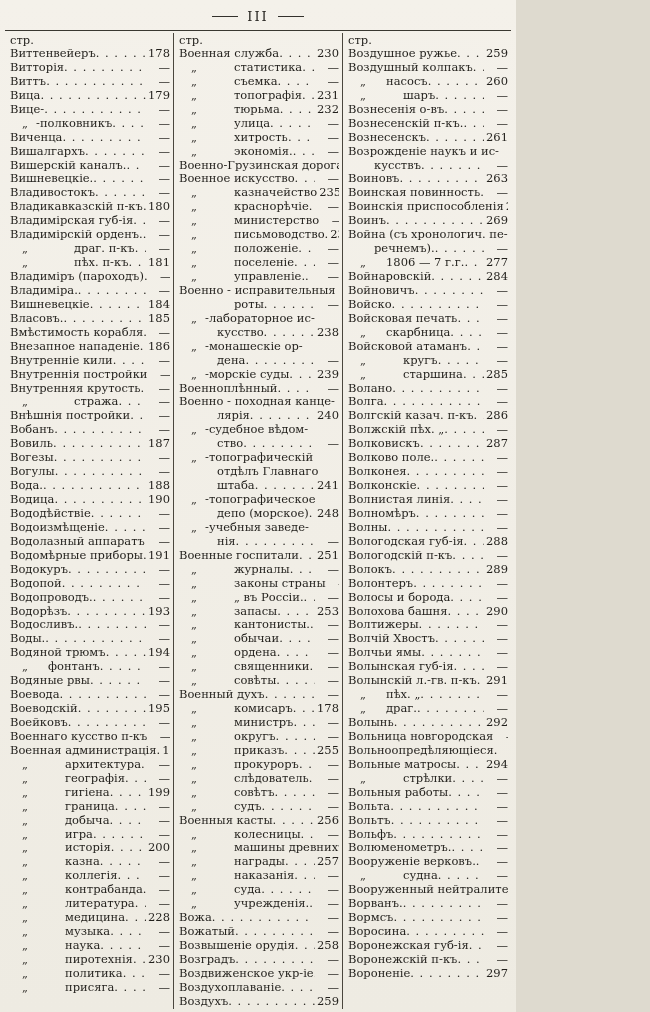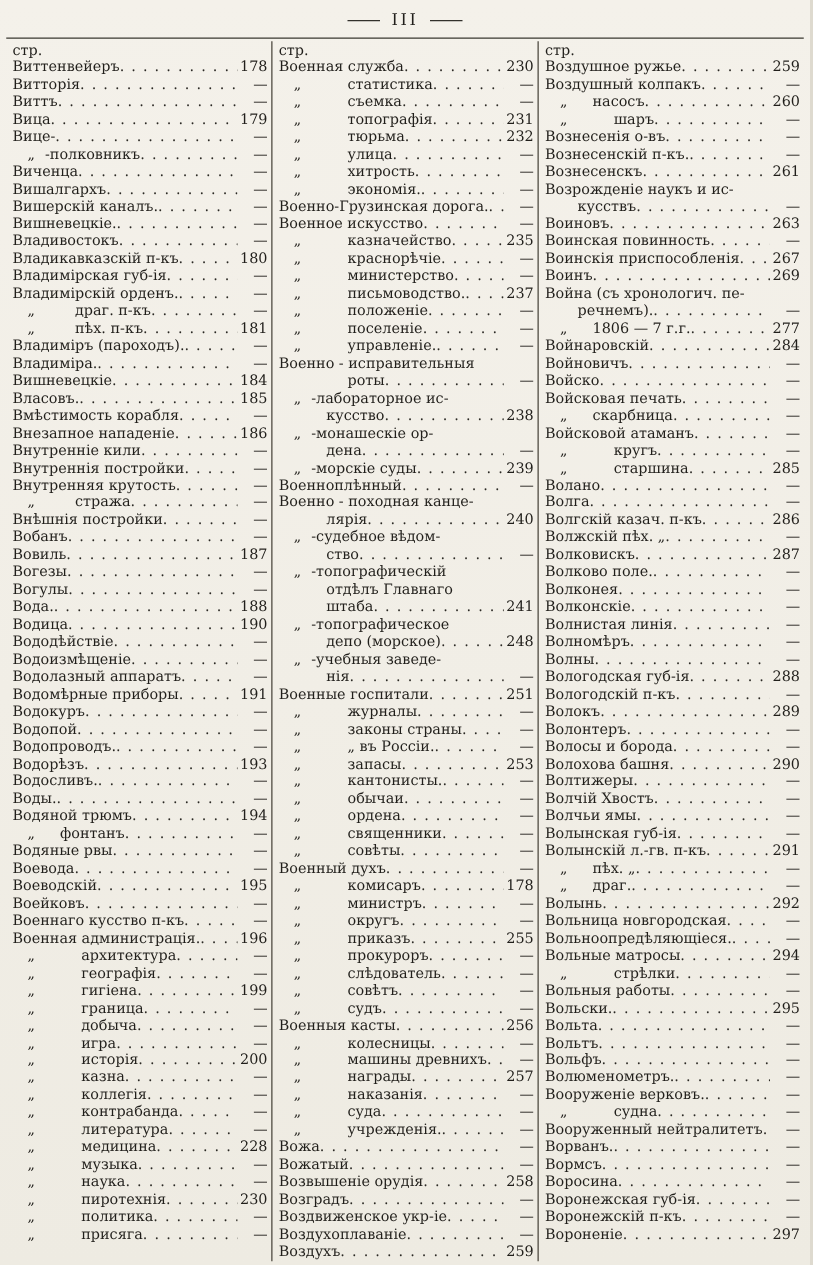--- a/index.html
+++ b/index.html
@@ -1,17 +1,17 @@
 <!DOCTYPE html>
 <html><head>
 <meta charset="utf-8">
 <style>
   html,body{margin:0;padding:0;background:#dedacf;}
   .page{
-    width:648px;height:1012px;box-sizing:border-box;
+    width:516px;height:1012px;box-sizing:border-box;
     background:linear-gradient(180deg,#f4f1ea 0%,#f1eee6 55%,#eeebe2 100%);
     color:#211f1b;
     font-family:"DejaVu Serif", serif;
     font-size:11.5px;
     overflow:hidden;
     position:relative;
   }
   .page-head{
     height:26px;display:flex;align-items:center;justify-content:center;
     padding-top:3px;
@@ -26,21 +26,21 @@
   .line{
     display:flex;align-items:baseline;position:relative;
     height:13.95px;line-height:13.95px;white-space:nowrap;overflow:hidden;
   }
   .ditto{position:absolute;left:12px;top:0;}
   .t{flex:0 0 auto;}
   .i0{margin-left:0;}
   .i1{margin-left:26px;}
   .i2{margin-left:38px;}
   .i3{margin-left:55px;}
-  .i4{margin-left:50px;}
+  .i4{margin-left:64px;}
   .lead{flex:1 1 0;min-width:0;overflow:hidden;white-space:nowrap;color:#2a2823;}
   .lead::before{content:" . . . . . . . . . . . . . . . . . . . . . . . . . . . .";letter-spacing:1px;}
   .pg{flex:0 0 auto;min-width:22px;text-align:right;padding-left:2px;}
 </style>
 </head>
 <body>
 
 <div class="page">
   <div class="page-head">
     <span class="dash-line"></span>
@@ -1064,25 +1064,20 @@
             <span class="t i3">стрѣлки</span>
             <span class="lead"></span>
             <span class="pg">—</span>
           </div>
           <div class="line">
             <span class="t i0">Вольныя работы</span>
             <span class="lead"></span>
             <span class="pg">—</span>
           </div>
           <div class="line">
-            <span class="t i0">Вольски.</span>
-            <span class="lead"></span>
-            <span class="pg">295</span>
-          </div>
-          <div class="line">
             <span class="t i0">Вольта</span>
             <span class="lead"></span>
             <span class="pg">—</span>
           </div>
           <div class="line">
             <span class="t i0">Вольтъ</span>
             <span class="lead"></span>
             <span class="pg">—</span>
           </div>
           <div class="line">

